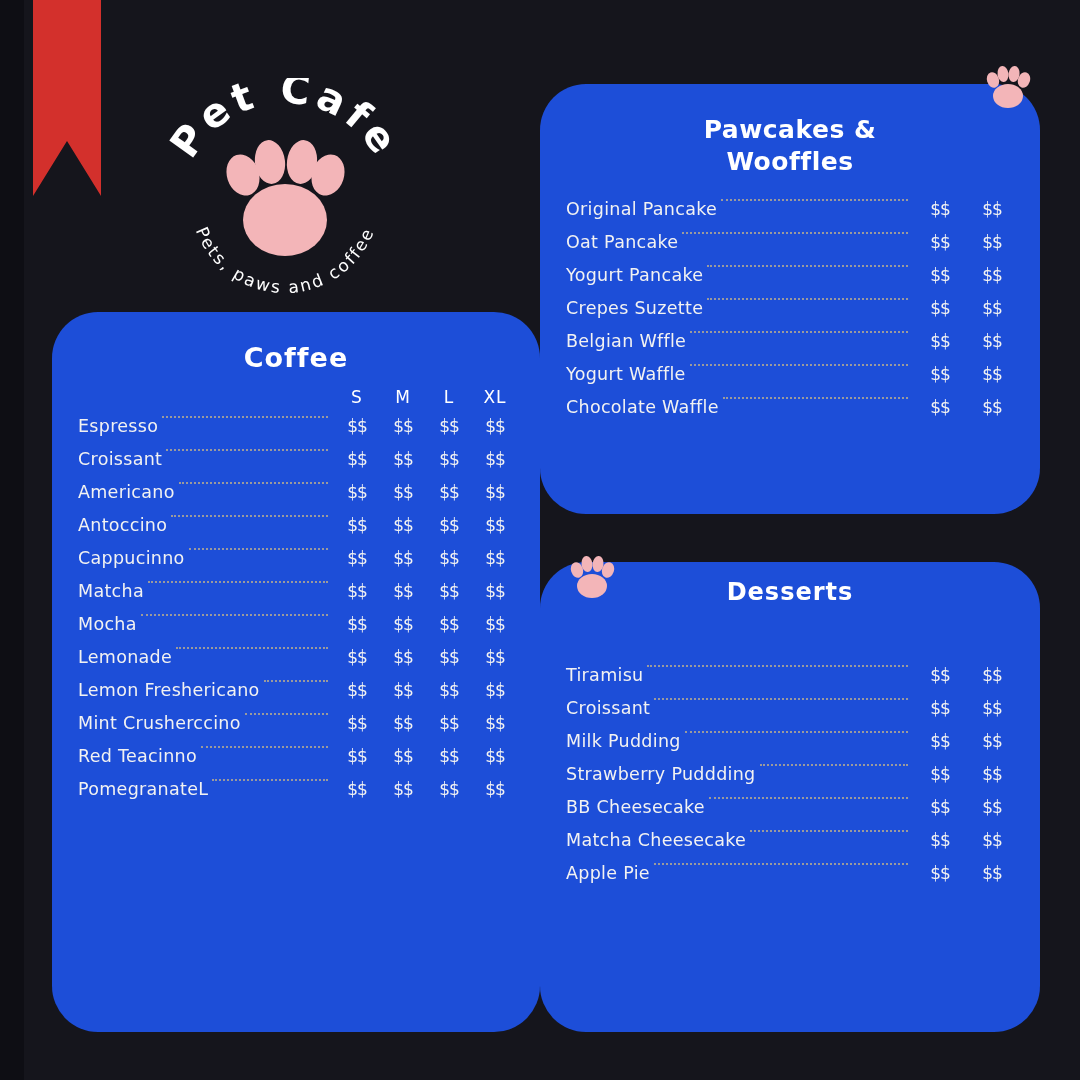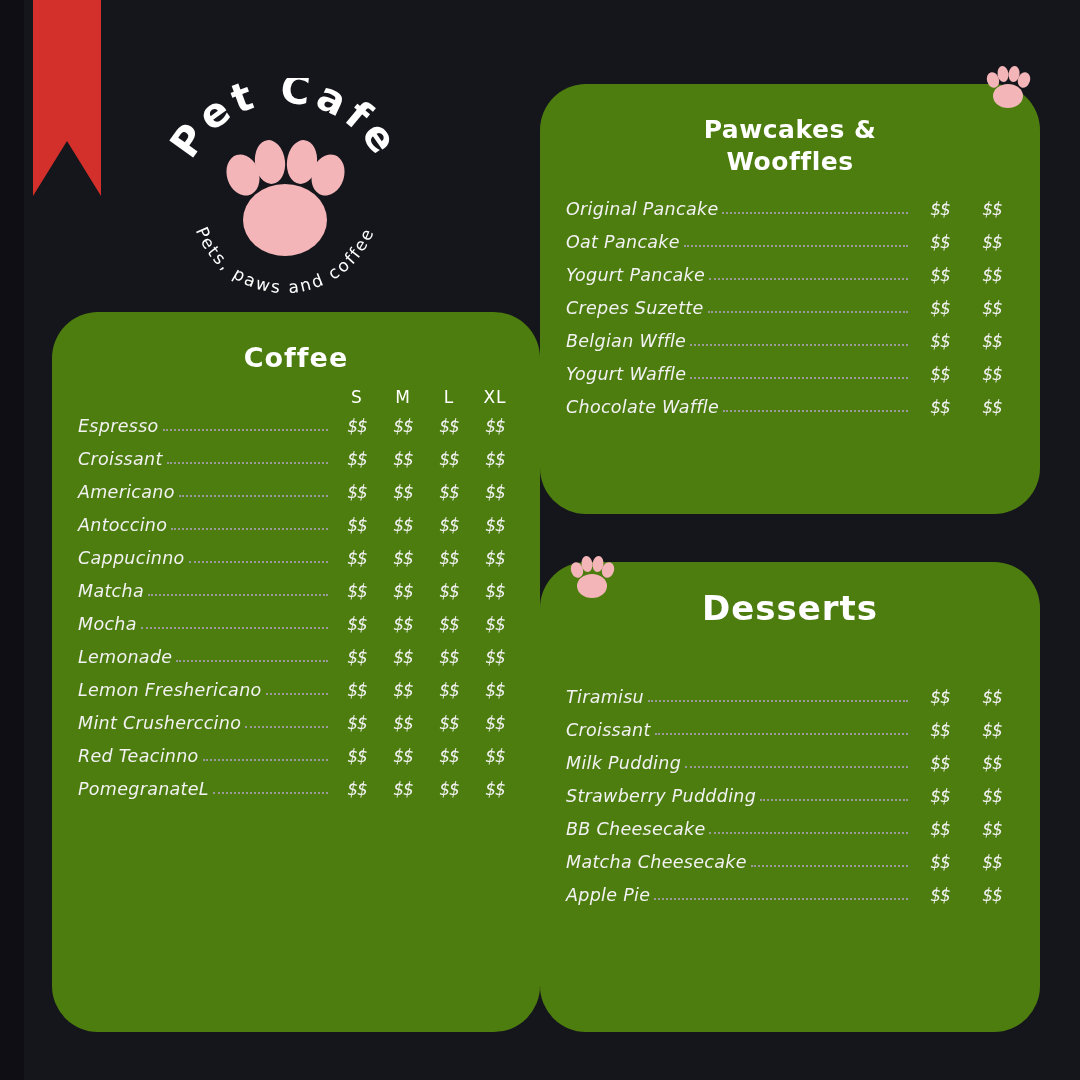--- a/index.html
+++ b/index.html
@@ -35,21 +35,21 @@
   .logo {
     position: absolute;
     left: 160px; top: 78px;
     width: 250px; height: 220px;
   }
   .logo svg { display: block; }
 
   
   .card {
     position: absolute;
-    background: #4d7c0f;
+    background: #1d4ed8;
     border-radius: 46px;
   }
   #card-coffee { left: 52px; top: 312px; width: 488px; height: 720px; }
   #card-pawcakes { left: 540px; top: 84px; width: 500px; height: 430px; }
   #card-desserts { left: 540px; top: 562px; width: 500px; height: 470px; }
 
   .card-title {
     text-align: center;
     color: #ffffff;
     font-family: "DejaVu Sans", sans-serif;
@@ -83,26 +83,25 @@
   }
   .size-header span {
     width: 46px; text-align: center;
     display: inline-block;
   }
 
   
   .menu-list { padding: 0 22px 0 26px; }
   .menu-row {
     display: flex;
-    align-items: flex-end;
+    align-items: flex-start;
     color: #f2f2f2;
     font-size: 17.5px;
     padding: 7px 0 6px 0;
     white-space: nowrap;
-    font-style: italic;
   }
   .item-name { flex: 0 0 auto; letter-spacing: .3px; }
   .dots {
     flex: 1 1 auto;
     border-bottom: 2px dotted #9a9a9d;
     margin: 0 6px 5px 4px;
     height: 1px;
     min-width: 10px;
   }
   .prices { flex: 0 0 auto; display: flex; }
@@ -359,21 +358,21 @@
         <ellipse cx="28" cy="38" rx="15" ry="12"></ellipse>
         <ellipse cx="13" cy="22" rx="6" ry="8" transform="rotate(-18 13 22)"></ellipse>
         <ellipse cx="23" cy="16" rx="5.5" ry="8" transform="rotate(-7 23 16)"></ellipse>
         <ellipse cx="34" cy="16" rx="5.5" ry="8" transform="rotate(7 34 16)"></ellipse>
         <ellipse cx="44" cy="22" rx="6" ry="8" transform="rotate(18 44 22)"></ellipse>
       </g>
     </svg>
   </div>
 
   <div class="card" id="card-desserts">
-    <div class="card-title" style="font-size:34px;padding-top:26px">Desserts</div>
+    <div class="card-title" style="font-size:24px;padding-top:16px">Desserts</div>
     <div class="menu-list" style="padding-top:52px">
       <div class="menu-row">
         <span class="item-name">Tiramisu</span>
         <span class="dots"></span>
         <span class="prices two">
           <span>$$</span>
           <span>$$</span>
         </span>
       </div>
       <div class="menu-row">

